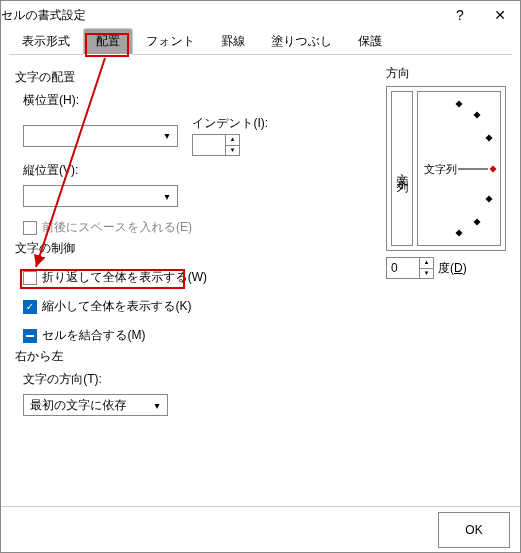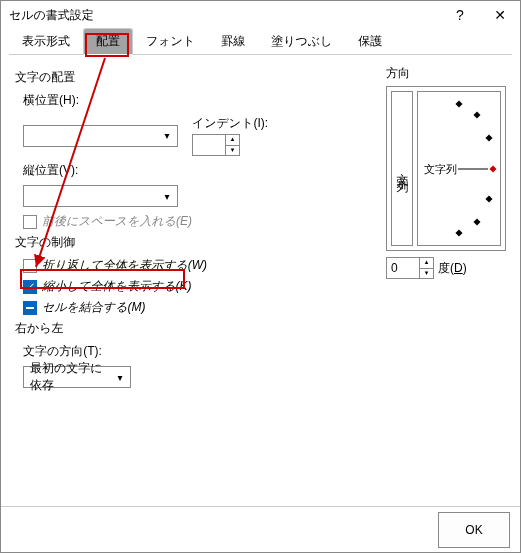--- a/index.html
+++ b/index.html
@@ -1,36 +1,36 @@
 <!DOCTYPE html>
 <html><head>
 <meta charset="utf-8">
 <style>
   * { box-sizing: border-box; font-family: "Meiryo UI", "Yu Gothic UI", sans-serif; }
   body { margin: 0; background: #fff; width: 521px; height: 553px; border: 1px solid #888; font-size: 12px; color: #000; position: relative; }
-  .titlebar { height: 28px; display: flex; align-items: center; padding-left: 8px; }
+  .titlebar { height: 28px; display: flex; align-items: center; }
   .title { flex: 1; }
   .winbtns { display: flex; }
   .winbtn { width: 40px; height: 28px; display: flex; align-items: center; justify-content: center; font-size: 14px; }
   .tabs { display: flex; border-bottom: 1px solid #ccc; margin: 0 8px; height: 26px; align-items: flex-end; }
   .tab { padding: 4px 12px; border: 1px solid transparent; border-bottom: none; cursor: default; text-align: right; }
   .tab.active { border: 1px solid #ccc; border-bottom: 1px solid #fff; background: #a3a3a3; margin-bottom: -1px; border-radius: 3px 3px 0 0; }
   .content { padding: 10px 14px; display: flex; gap: 22px; }
   .left { flex: 1; }
   .right { width: 120px; }
   .groupTitle { margin: 4px 0 6px; }
   .row { margin: 2px 0 6px; }
   .indent { margin-left: 8px; }
   .select { width: 155px; height: 22px; border: 1px solid #888; display: inline-flex; align-items: center; justify-content: flex-end; padding: 0 2px; background: #fff; vertical-align: middle; }
   .select .arrow { width: 16px; text-align: center; font-size: 10px; }
   .spin { display: inline-flex; align-items: center; border: 1px solid #888; height: 22px; vertical-align: middle; }
   .spin input { border: none; width: 32px; text-align: left; padding: 0 4px; font-size: 12px; outline: none; }
   .spinbtns { display: flex; flex-direction: column; width: 14px; }
   .spinbtn { height: 10px; border-left: 1px solid #888; font-size: 7px; line-height: 7px; text-align: center; }
-  .cb { display: flex; align-items: center; gap: 5px; margin: 0 0 4px 8px; font-style: italic; }
+  .cb { display: flex; align-items: center; gap: 5px; margin: 12px 0 4px 8px; }
   .chk { width: 14px; height: 14px; border: 1px solid #888; display: inline-flex; align-items: center; justify-content: center; font-size: 10px; color: #fff; }
   .chk.checked { background: #0067c0; border-color: #0067c0; }
   .chk.indet { background: #0067c0; border-color: #0067c0; }
   .chk.indet::after { content: ""; width: 8px; height: 2px; background: #fff; }
   .bottom { position: absolute; bottom: 0; right: 0; left: 0; height: 46px; border-top: 1px solid #ccc; display: flex; justify-content: flex-end; align-items: center; gap: 6px; padding-right: 10px; }
   .btn { min-width: 72px; height: 36px; border: 1px solid #888; background: #fdfdfd; display: inline-flex; align-items: center; justify-content: center; padding: 0 12px; }
   .orientBox { border: 1px solid #888; height: 165px; margin-top: 4px; display: flex; gap: 4px; padding: 4px; }
   .vertStrip { width: 22px; border: 1px solid #888; display: flex; align-items: center; justify-content: center; }
   .dial { flex: 1; border: 1px solid #888; position: relative; }
   .dot { position: absolute; width: 5px; height: 5px; background: #000; transform: translate(-50%, -50%) rotate(45deg); }
@@ -109,21 +109,21 @@
     </div>
     <div class="cb">
       <span class="chk indet"></span>
       <span>セルを結合する(M)</span>
     </div>
 
     <div class="groupTitle">右から左</div>
     <div class="indent">
       <div class="row"><span>文字の方向(T):</span></div>
       <div class="row">
-        <div class="select" style="width:108px;justify-content:space-between;">
+        <div class="select" style="width:145px;justify-content:space-between;">
           <span style="flex:1;padding-left:4px;">最初の文字に依存</span>
           <span class="arrow">▾</span>
         </div>
       </div>
     </div>
   </div>
 
   <div class="right">
     <div>方向</div>
     <div class="orientBox">

